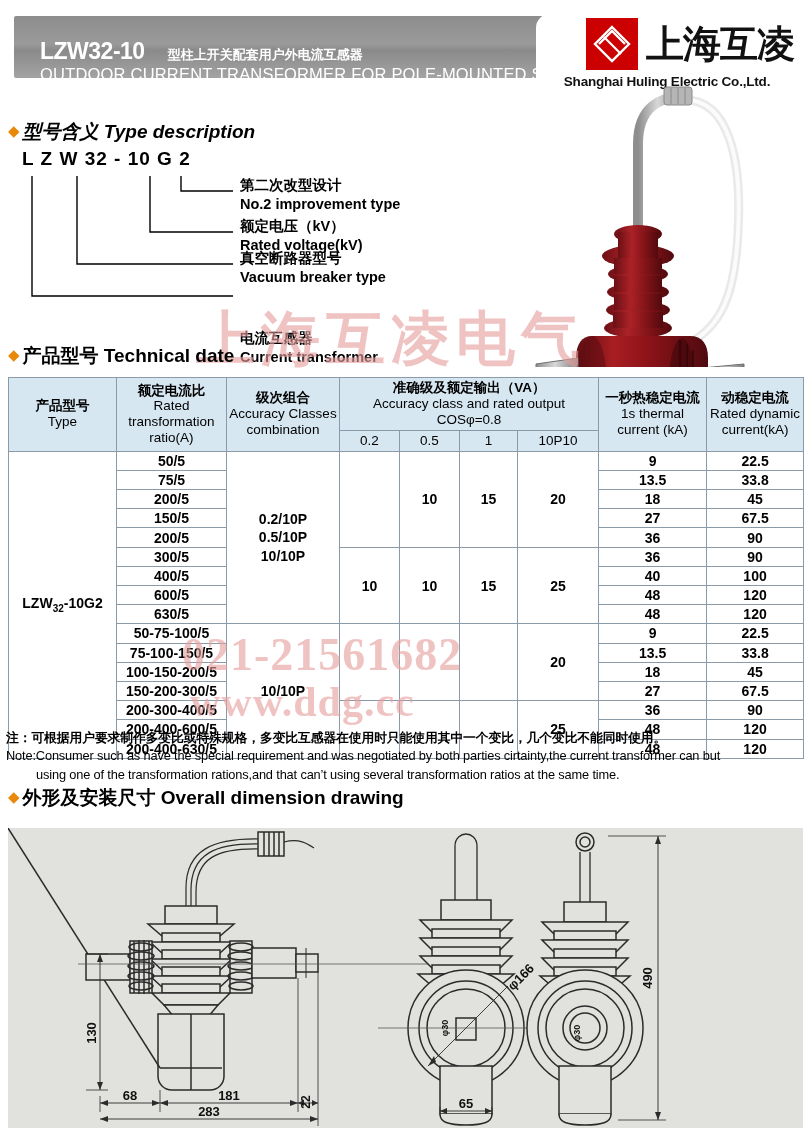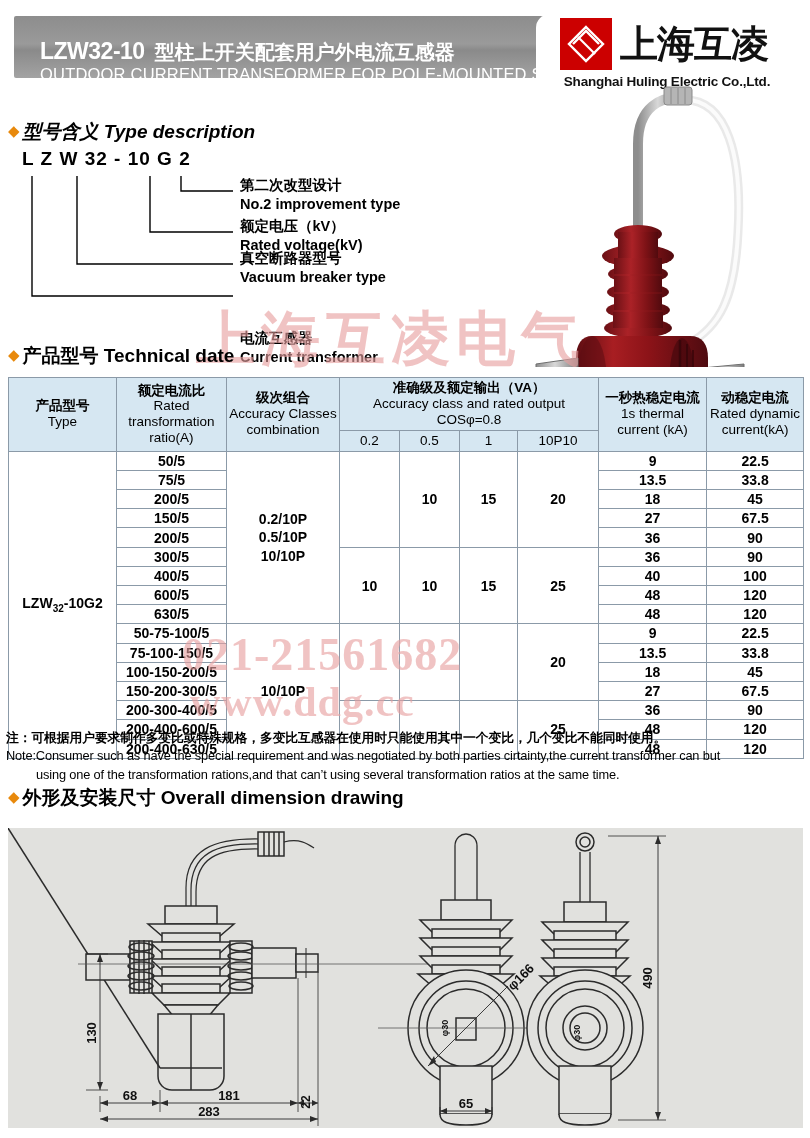--- a/index.html
+++ b/index.html
@@ -26,32 +26,32 @@
     content:"";position:absolute;right:0;top:0;width:60px;height:62px;
     background:linear-gradient(180deg,#8d8d8d,#a3a3a3);
     border-radius:0 30px 30px 0;
   }
   .hdr-title-cn{
     position:absolute;left:40px;top:24px;
     font-size:21px;font-weight:bold;color:#ffffff;
     letter-spacing:0px;white-space:nowrap;line-height:1;
   }
   .hdr-title-cn .model{font-size:23px;letter-spacing:-.5px;}
-  .hdr-title-cn .sub{font-size:20px;font-weight:bold;margin-left:10px;}
+  .hdr-title-cn .sub{font-size:13px;font-weight:bold;margin-left:23px;}
   .hdr-title-en{
     position:absolute;left:40px;top:50px;
     font-size:16.5px;color:#ffffff;white-space:nowrap;
     letter-spacing:.2px;line-height:1;
   }
   .logo-block{
     position:absolute;right:12px;top:-2px;width:262px;height:80px;
     background:#ffffff;border-radius:14px 0 0 14px;
     text-align:center;
   }
-  .logo-row{position:absolute;left:0;top:4px;display:flex;align-items:center;padding-left:24px;}
+  .logo-row{position:absolute;left:26px;top:4px;display:flex;align-items:center;padding-left:24px;}
   .logo-mark{
     width:52px;height:52px;background:#cc0000;
     display:flex;align-items:center;justify-content:center;
   }
   .logo-mark svg{display:block;}
   .logo-cn{
     margin-left:8px;font-size:38px;font-weight:bold;color:#111;
     letter-spacing:-1px;line-height:1;font-family:"DejaVu Sans",sans-serif;
   }
   .logo-en{

